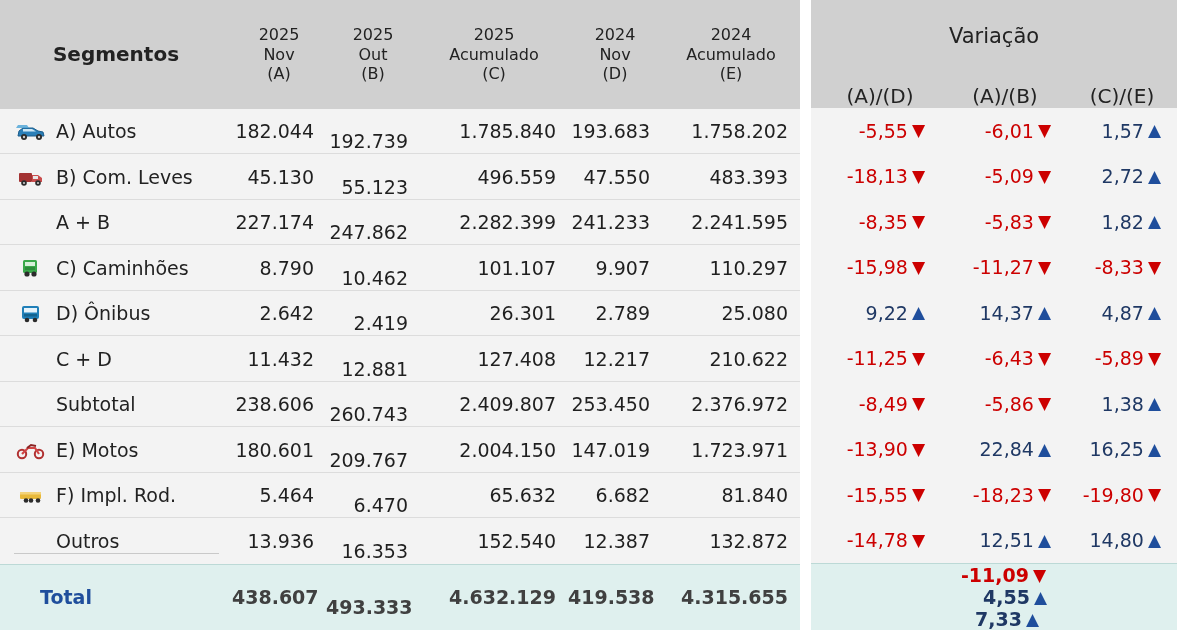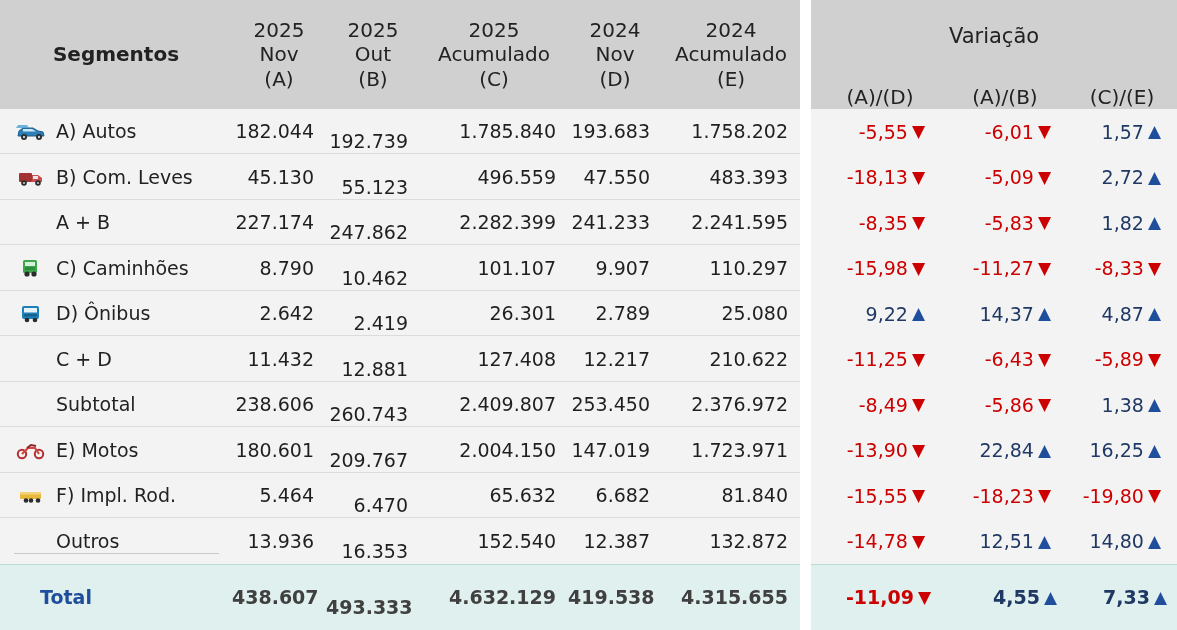--- a/index.html
+++ b/index.html
@@ -31,21 +31,21 @@
   .hdr{
     background:#d0d0d0;
     height:119px;
     box-sizing:border-box;
     display:flex;
     align-items:stretch;
   }
   .hdr .cell{
     display:flex;flex-direction:column;
     align-items:center;justify-content:center;
-    font-size:20px;color:#222;
+    font-size:16px;color:#222;
     line-height:1.22;
     box-sizing:border-box;
   }
   .hdr .seg{
     width:232px;
     font-weight:bold;
     font-size:20px;
     justify-content:center;
   }
   .hdr .c1{width:94px;}
@@ -158,20 +158,21 @@
     font-weight:bold;color:#1f4e9c;font-size:19px;
     padding-left:40px;
   }
   .total-row .num{font-weight:bold;color:#404040;}
   .total-right{
     background:#dff0ee;
     height:72px;
     display:flex;align-items:center;justify-content:flex-end;
     box-sizing:border-box;
     border-top:1px solid #bcd9d6;
+    flex-direction:column;
   }
   .total-right .vcell{font-weight:bold;}
   .outros-underline{
     position:relative;
   }
   .outros-underline:after{
     content:"";
     position:absolute;left:14px;bottom:0;width:205px;height:1px;background:#c9c9c9;
   }
 </style>

